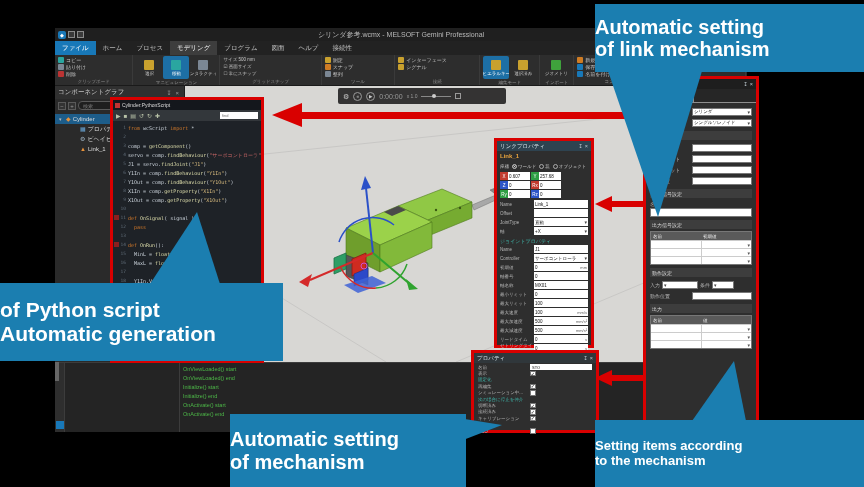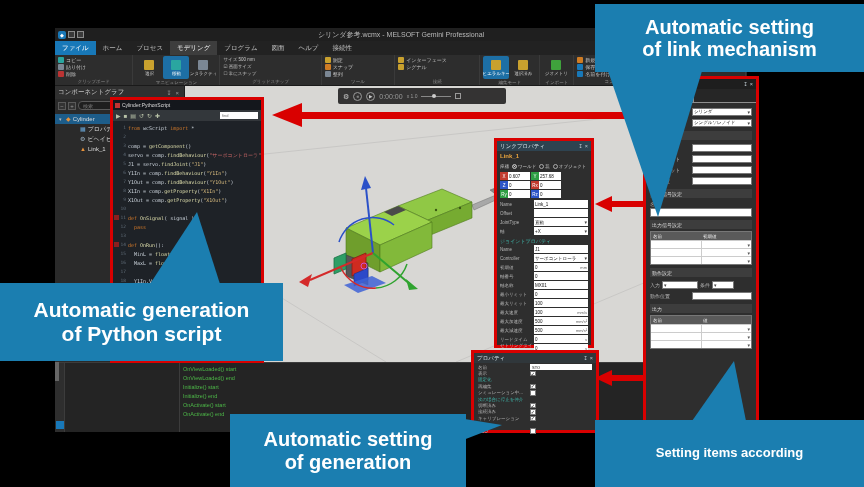--- a/index.html
+++ b/index.html
@@ -148,21 +148,21 @@
   .mlab2{font-size:5px;color:#b5b5b5;flex:0 0 auto}
   .mval.sm{flex:0 0 36px}
   .mval.xs{flex:0 0 22px}
 
   
   .ahead{width:0;height:0;border-top:12px solid transparent;border-bottom:12px solid transparent;border-right:30px solid #d90000;z-index:3}
   .abar{background:#d90000;z-index:3}
   .ahead.small{border-top-width:8px;border-bottom-width:8px;border-right-width:17px}
 
   
-  .callout{background:#1b7eb0;z-index:7;display:flex;flex-direction:column;align-items:center;justify-content:center;color:#fff;font-weight:bold;text-align:center;line-height:1.12}
+  .callout{background:#1b7eb0;z-index:7;display:flex;flex-direction:column;align-items:flex-start;justify-content:center;color:#fff;font-weight:bold;text-align:center;line-height:1.12}
   .c1{left:595px;top:4px;width:269px;height:68px;font-size:20px}
   .c2{left:0;top:283px;width:283px;height:78px;font-size:21px}
   .c3{left:230px;top:414px;width:236px;height:73px;font-size:20px}
   .c4{left:595px;top:420px;width:269px;height:67px;font-size:13px}
   .wedges{left:0;top:0;width:864px;height:487px;z-index:6;pointer-events:none}
 </style>
 </head>
 <body>
 
 <div class="abs window">
@@ -960,22 +960,23 @@
   <polygon points="150,284 220,284 197,212" fill="#1b7eb0"></polygon>
   <polygon points="446,416 502,425 458,442" fill="#1b7eb0"></polygon>
   <polygon points="692,421 746,421 734,361" fill="#1b7eb0"></polygon>
 </svg>
 
 <div class="abs callout c1">
   <span>Automatic setting</span>
   <span>of link mechanism</span>
 </div>
 <div class="abs callout c2">
+  <span>of Python script</span>
   <span>Automatic generation</span>
-  <span>of Python script</span>
 </div>
 <div class="abs callout c3">
   <span>Automatic setting</span>
-  <span>of generation</span>
+  <span>of mechanism</span>
 </div>
 <div class="abs callout c4">
   <span>Setting items according</span>
+  <span>to the mechanism</span>
 </div>
 
 </body></html>

